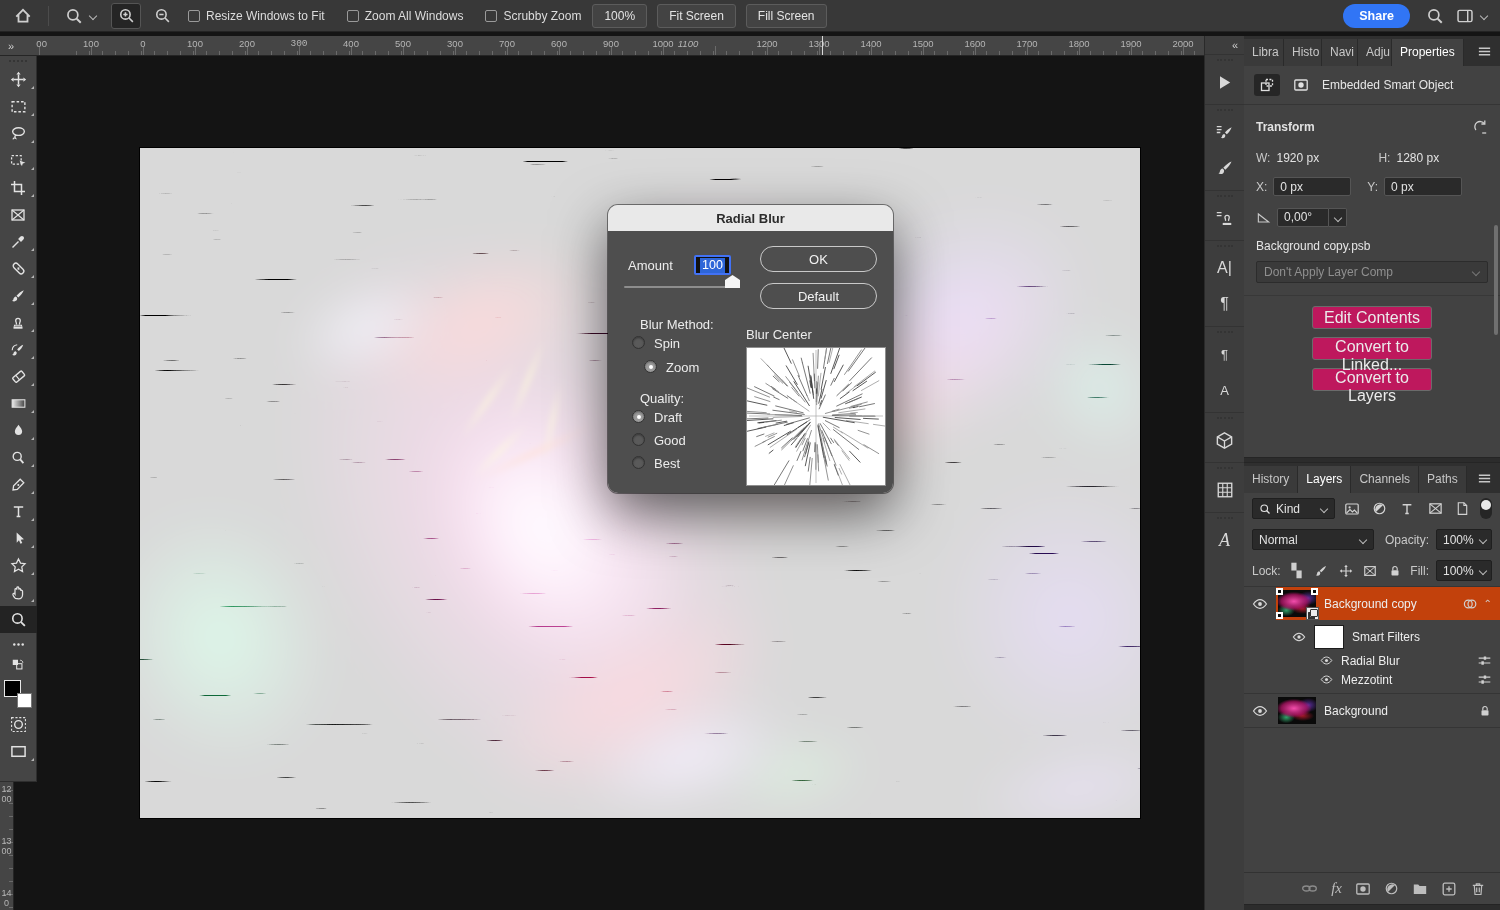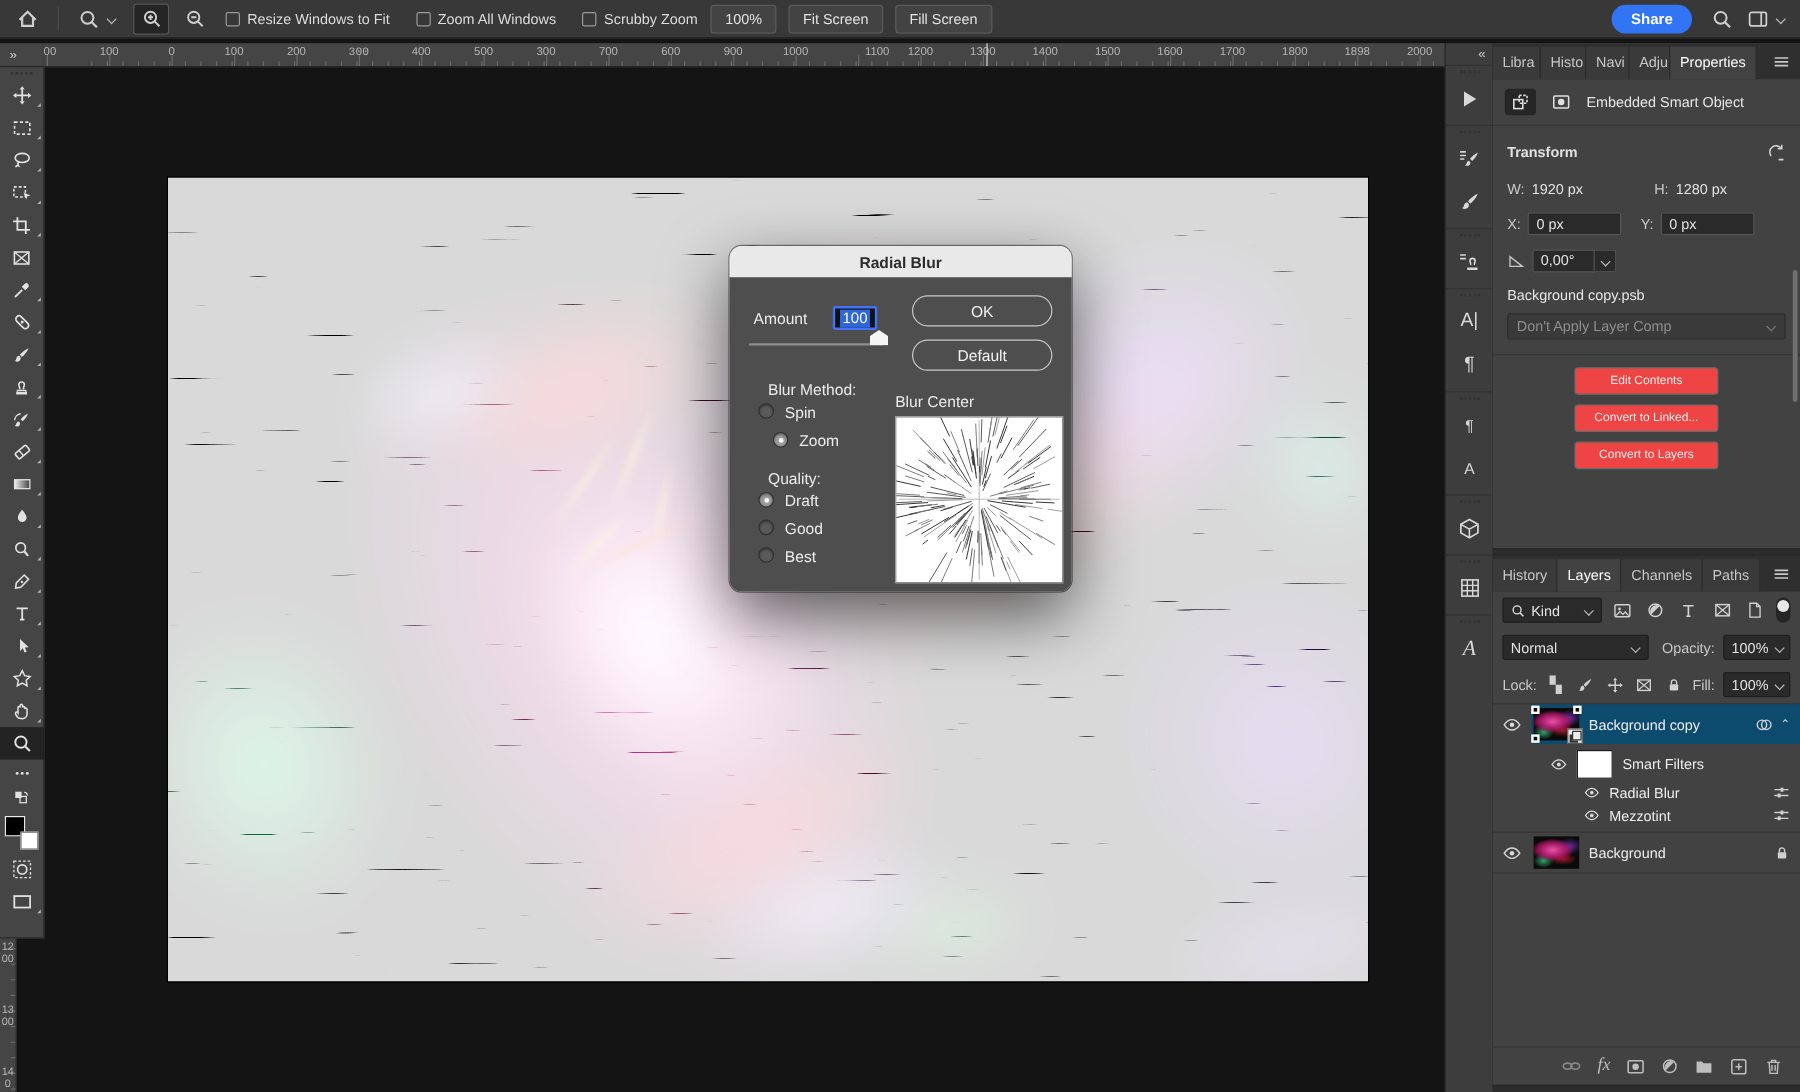--- a/index.html
+++ b/index.html
@@ -115,39 +115,39 @@
   .val { color:#e2e2e2; }
   #angle-box { background:#2a2a2a; border:1px solid #555; border-radius:2px 0 0 2px; color:#e2e2e2;
     height:19px; width:52px; padding:1px 6px 0; }
   #angle-chev { background:#2a2a2a; border:1px solid #555; border-left:none; border-radius:0 2px 2px 0;
     height:19px; width:18px; display:flex; align-items:center; justify-content:center; }
   #psb-name { font-size:12px; color:#e6e6e6; margin:10px 0 8px; }
   #comp-select { height:22px; background:#3a3a3a; border:1px solid #2c2c2c; border-radius:2px;
     display:flex; align-items:center; padding:0 7px; color:#8f8f8f; font-size:12px; }
   #comp-select .chev::after { border-color:#777; }
   #props-divider { border-top:1px solid #383838; margin:12px -12px 10px; }
-  .prop-btn { display:block; width:120px; height:23px; margin:0 auto 8px; background:#ef4444;
-    border:1px solid #6b6b6b; border-radius:3px; color:#ebebeb; font-size:10px; }
+  .prop-btn { display:block; width:120px; height:23px; margin:0 auto 8px; background:#be185d;
+    border:1px solid #6b6b6b; border-radius:3px; color:#ebebeb; font-size:16px; }
   #props-scroll { position:absolute; right:2px; top:120px; width:4px; height:110px; background:#707070; border-radius:2px; }
   #panel-gap { height:6px; background:#2c2c2c; border-top:1px solid #252525; border-bottom:1px solid #252525; }
 
   
   .lp-row { display:flex; align-items:center; padding:5px 8px; gap:7px; }
   .select { background:#2a2a2a; border:1px solid #1f1f1f; border-radius:2px; height:21px;
     display:flex; align-items:center; padding:0 6px; gap:5px; color:#e2e2e2; font-size:12px; }
   .mini-icon { width:22px; height:20px; display:flex; align-items:center; justify-content:center; color:#d2d2d2; }
   #filter-toggle { width:13px; height:21px; background:#252525; border-radius:7px; position:relative; }
   #filter-toggle::after { content:""; position:absolute; left:1.5px; top:1.5px; width:10px; height:10px;
     border-radius:50%; background:#e8e8e8; }
   .small-lab { font-size:12px; color:#c9c9c9; }
   #lock-row .mini-icon { width:19px; }
   .layer-row { display:flex; align-items:center; position:relative; }
   .eye-cell { width:32px; display:flex; align-items:center; justify-content:center; color:#d8d8d8; flex:none; }
   .lrow-main { flex:1; display:flex; align-items:center; gap:8px; padding:3px 8px 3px 2px; }
-  .lrow-main.sel { background:#0c4a6e; }
+  .lrow-main.sel { background:#c2410c; }
   .lthumb { width:38px; height:27px; background:#0a0a0a; position:relative; flex:none;
     background-image:
       radial-gradient(ellipse 60% 45% at 42% 42%, rgba(255,80,180,.95), rgba(190,20,110,.7) 55%, transparent 78%),
       radial-gradient(ellipse 30% 30% at 22% 75%, rgba(60,200,130,.8), transparent 75%),
       radial-gradient(ellipse 35% 35% at 80% 30%, rgba(120,60,210,.7), transparent 75%),
       radial-gradient(ellipse 40% 25% at 65% 70%, rgba(220,30,50,.7), transparent 75%); }
   .lthumb .corner { position:absolute; width:7px; height:7px; border:2px solid #fff; }
   .c-tl{left:-2px;top:-2px;border-right:none;border-bottom:none;}
   .c-tr{right:-2px;top:-2px;border-left:none;border-bottom:none;}
   .c-bl{left:-2px;bottom:-2px;border-right:none;border-top:none;}
@@ -538,37 +538,37 @@
     <div class="hlab" style="left: 419px;">300</div>
     <div class="htick" style="left: 471px; height: 9px;"></div>
     <div class="hlab" style="left: 471px;">700</div>
     <div class="htick" style="left: 523px; height: 9px;"></div>
     <div class="hlab" style="left: 523px;">600</div>
     <div class="htick" style="left: 575px; height: 9px;"></div>
     <div class="hlab" style="left: 575px;">900</div>
     <div class="htick" style="left: 627px; height: 9px;"></div>
     <div class="hlab" style="left: 627px;">1000</div>
     <div class="htick" style="left: 679px; height: 9px;"></div>
-    <div class="hlab" style="left: 695px;">1100</div>
+    <div class="hlab" style="left: 652px; font-style: italic;">1100</div>
     <div class="htick" style="left: 731px; height: 9px;"></div>
     <div class="hlab" style="left: 731px;">1200</div>
     <div class="htick" style="left: 783px; height: 9px;"></div>
     <div class="hlab" style="left: 783px;">1300</div>
     <div class="htick" style="left: 835px; height: 9px;"></div>
     <div class="hlab" style="left: 835px;">1400</div>
     <div class="htick" style="left: 887px; height: 9px;"></div>
     <div class="hlab" style="left: 887px;">1500</div>
     <div class="htick" style="left: 939px; height: 9px;"></div>
     <div class="hlab" style="left: 939px;">1600</div>
     <div class="htick" style="left: 991px; height: 9px;"></div>
     <div class="hlab" style="left: 991px;">1700</div>
     <div class="htick" style="left: 1043px; height: 9px;"></div>
     <div class="hlab" style="left: 1043px;">1800</div>
     <div class="htick" style="left: 1095px; height: 9px;"></div>
-    <div class="hlab" style="left: 1095px;">1898</div>
+    <div class="hlab" style="left: 1095px;">1900</div>
     <div class="htick" style="left: 1147px; height: 9px;"></div>
     <div class="hlab" style="left: 1147px;">2000</div>
     <div id="hruler-marker" style="left: 786px;"></div>
   </div>
 <div id="vruler">
     <div class="vtick" style="top: 6px; width: 9px;"></div>
     <div class="vtick" style="top: 19px; width: 4px;"></div>
     <div class="vtick" style="top: 32px; width: 4px;"></div>
     <div class="vtick" style="top: 45px; width: 4px;"></div>
     <div class="vtick" style="top: 58px; width: 9px;"></div>

